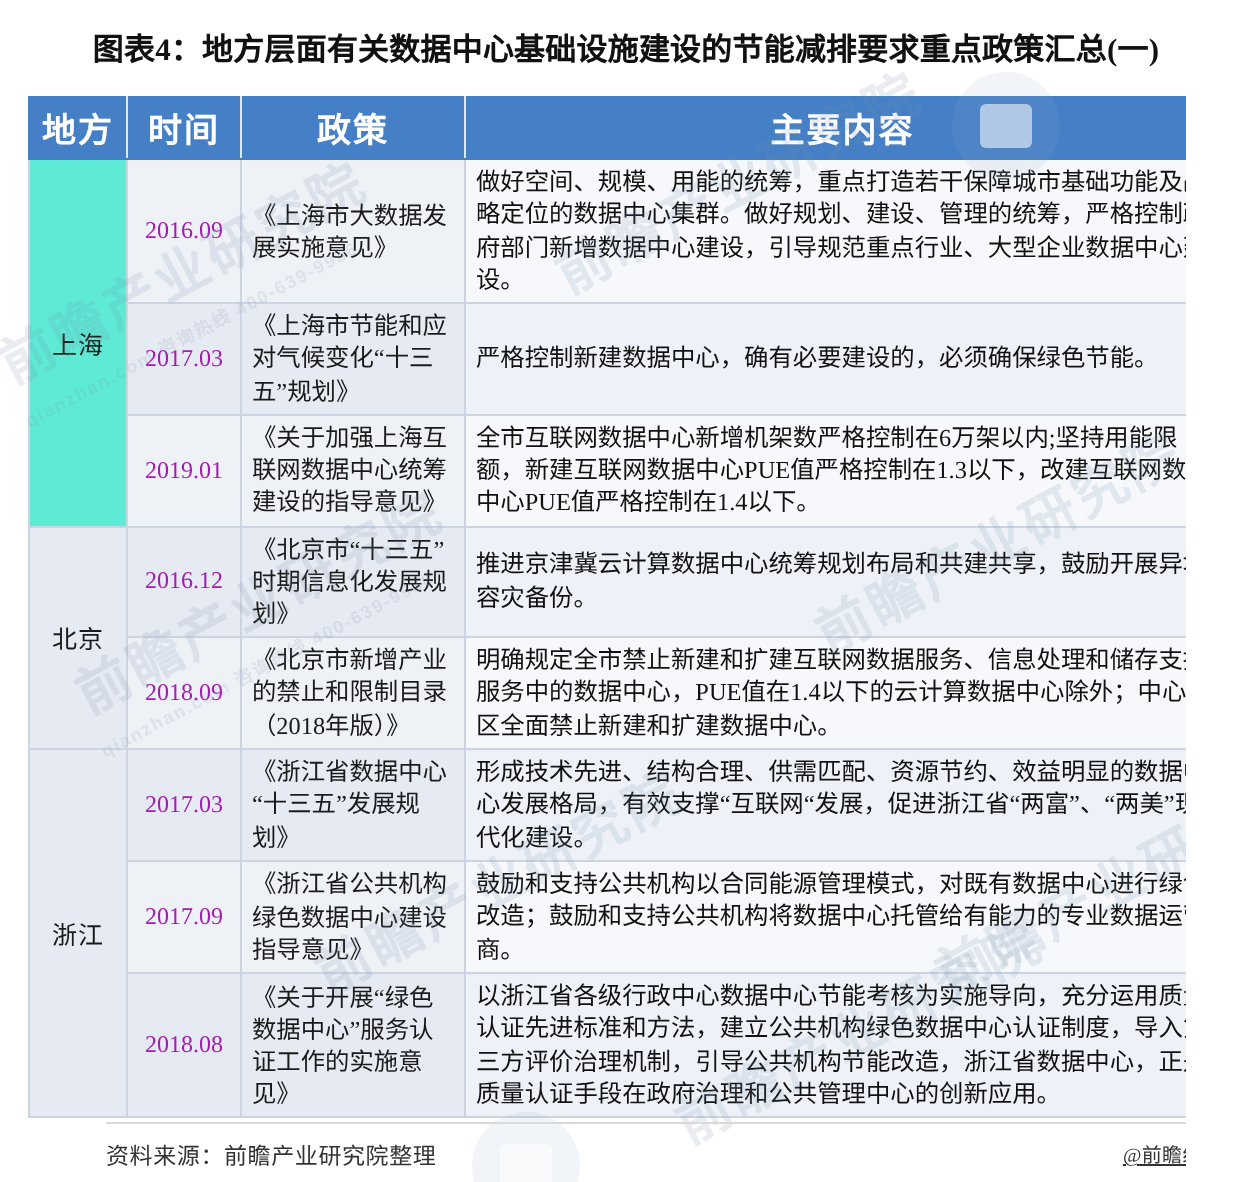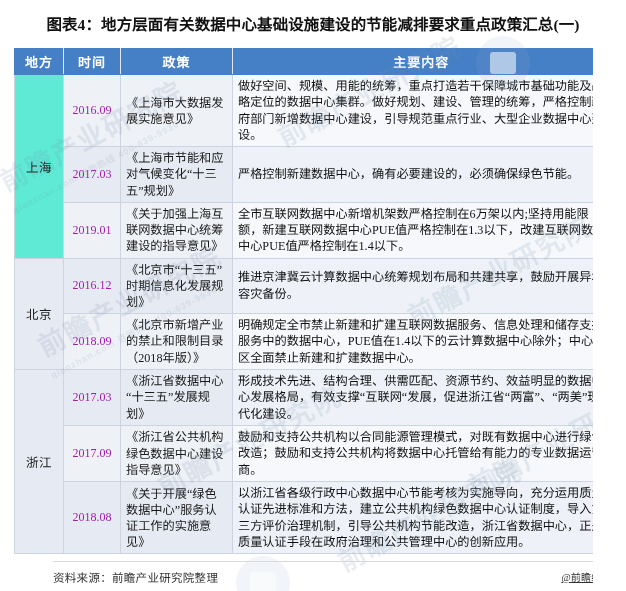--- a/index.html
+++ b/index.html
@@ -93,21 +93,21 @@
   table.policy th,
   table.policy td {
     border: 1px solid #ccd4e2;
     vertical-align: middle;
     padding: 3px 5px;
     box-sizing: border-box;
   }
   table.policy thead th {
     background: #4580c6;
     color: #ffffff;
-    font-size: 13px;
+    font-size: 17px;
     font-weight: bold;
     height: 26px;
     padding: 2px 4px;
     border: 1px solid #4580c6;
     border-right: 1px solid #dfe8f4;
     font-family: Liberation Mono, monospace;
     letter-spacing: 1px;
   }
   table.policy thead th:last-child { border-right: 6px solid #7f1d1d; }
 

